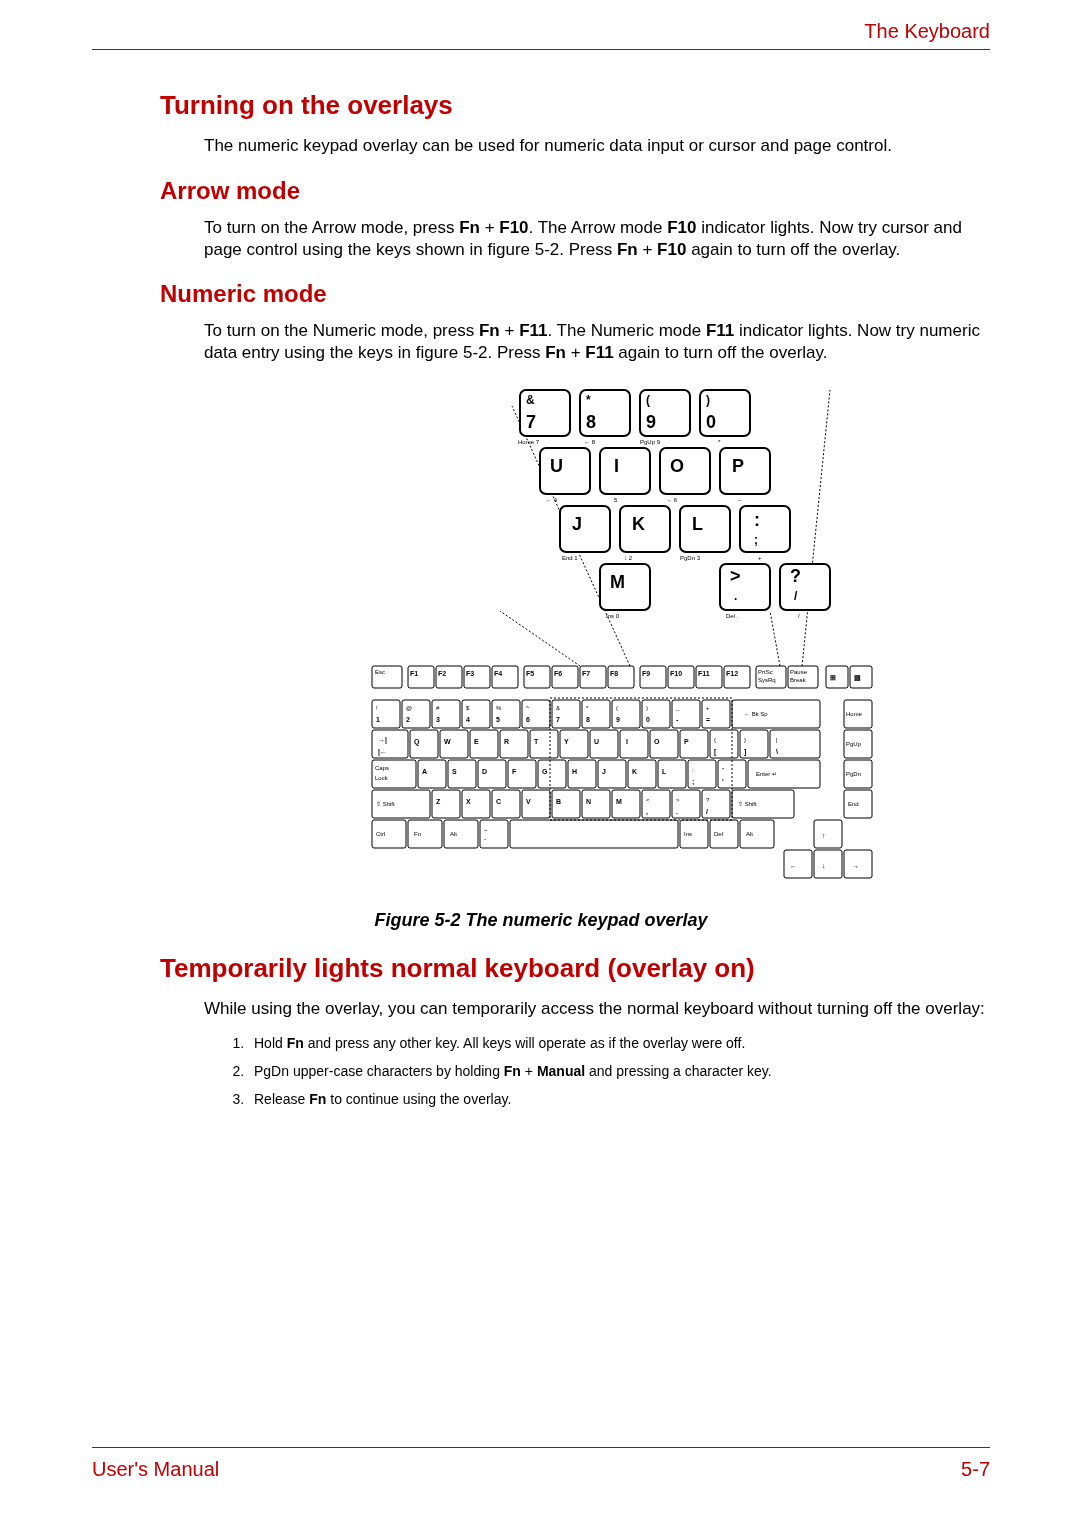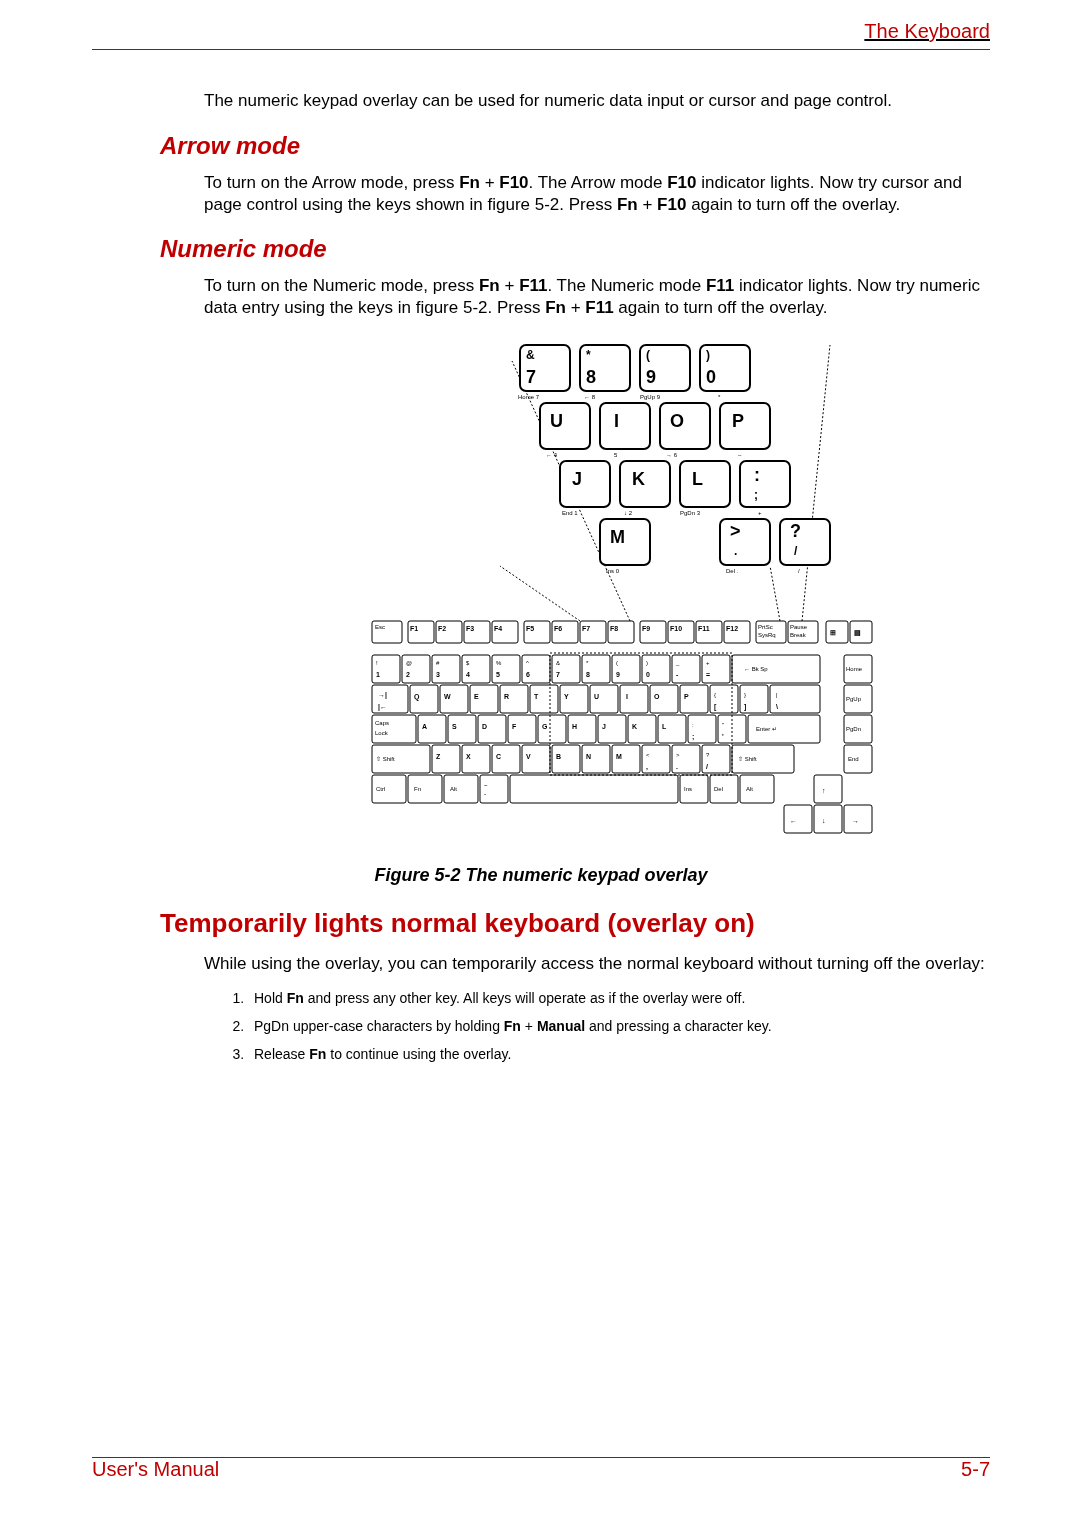--- a/index.html
+++ b/index.html
@@ -14,35 +14,33 @@
   }
   .page {
     padding: 20px 90px 40px 92px;
   }
   .header {
     display: flex;
     justify-content: flex-end;
     border-bottom: 1.5px solid #c00000;
     padding-bottom: 6px;
     margin-bottom: 40px;
-    text-decoration: underline;
   }
   .header-text {
     color: #c00000;
     font-size: 20px;
   }
   .h1 {
     color: #c00000;
     font-weight: 900;
     font-size: 26px;
     margin: 0 0 14px 68px;
   }
   .h2 {
     color: #c00000;
-    font-style: italic;
     font-weight: 700;
     font-size: 24px;
     margin: 20px 0 12px 68px;
   }
   .body {
     font-size: 17px;
     line-height: 1.28;
     margin-left: 112px;
     margin-right: 4px;
   }
@@ -68,35 +66,37 @@
     margin: 0 4px 0 128px;
     padding-left: 28px;
   }
   ol.steps li { margin-bottom: 10px; padding-left: 6px; }
   .footer {
     position: absolute;
     left: 92px;
     right: 90px;
     bottom: 48px;
     border-top: 1.5px solid #c00000;
+    padding-top: 10px;
     display: flex;
     justify-content: space-between;
     color: #c00000;
     font-size: 20px;
   }
 </style>
 </head>
 <body>
 
 <div class="page">
 
   <div class="header">
     <span class="header-text">The Keyboard</span>
   </div>
 
+  <div class="h1">Turning on the overlays</div>
   <div class="body">
     <p>The numeric keypad overlay can be used for numeric data input or cursor and page control.</p>
   </div>
 
   <div class="h2">Arrow mode</div>
   <div class="body">
     <p>
       <span>To turn on the Arrow mode, press </span><b>Fn</b><span> + </span><b>F10</b><span>. The Arrow mode </span><b>F10</b><span> indicator lights. Now try cursor and page control using the keys shown in figure 5-2. Press </span><b>Fn</b><span> + </span><b>F10</b><span> again to turn off the overlay.</span>
     </p>
   </div>

